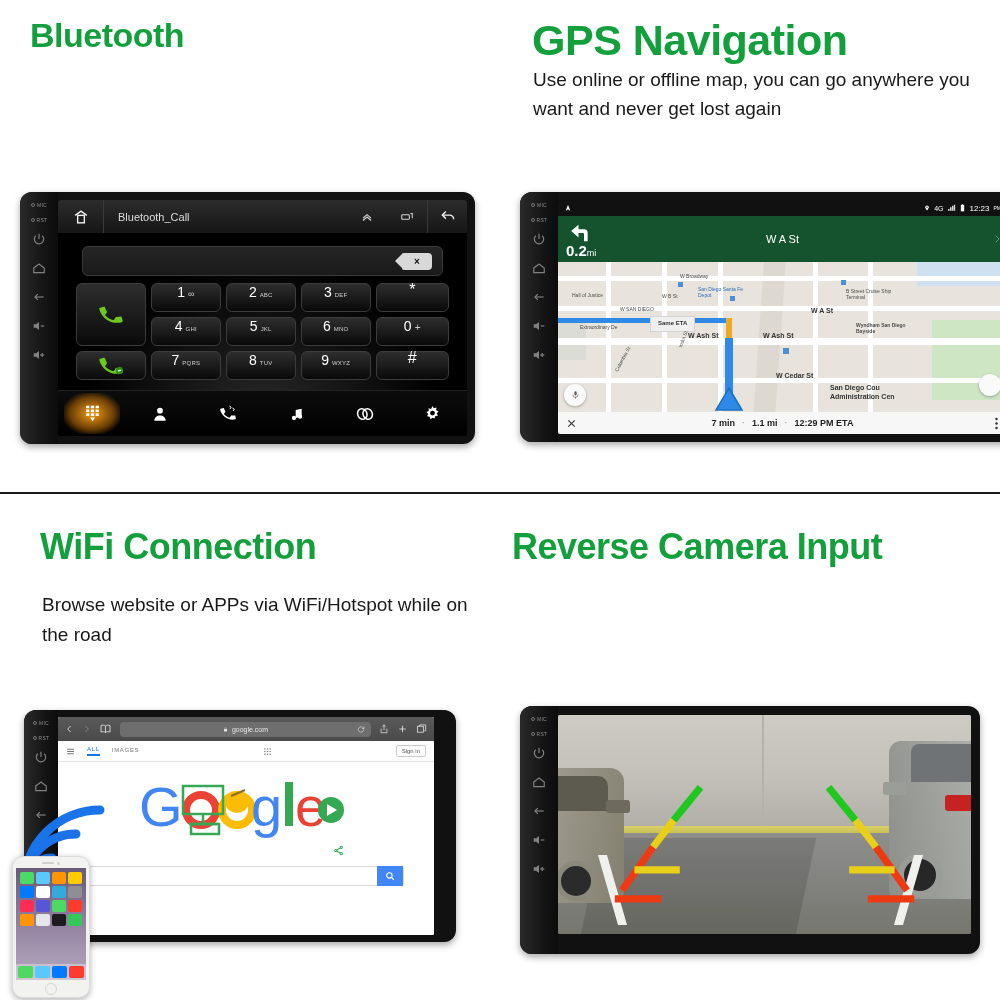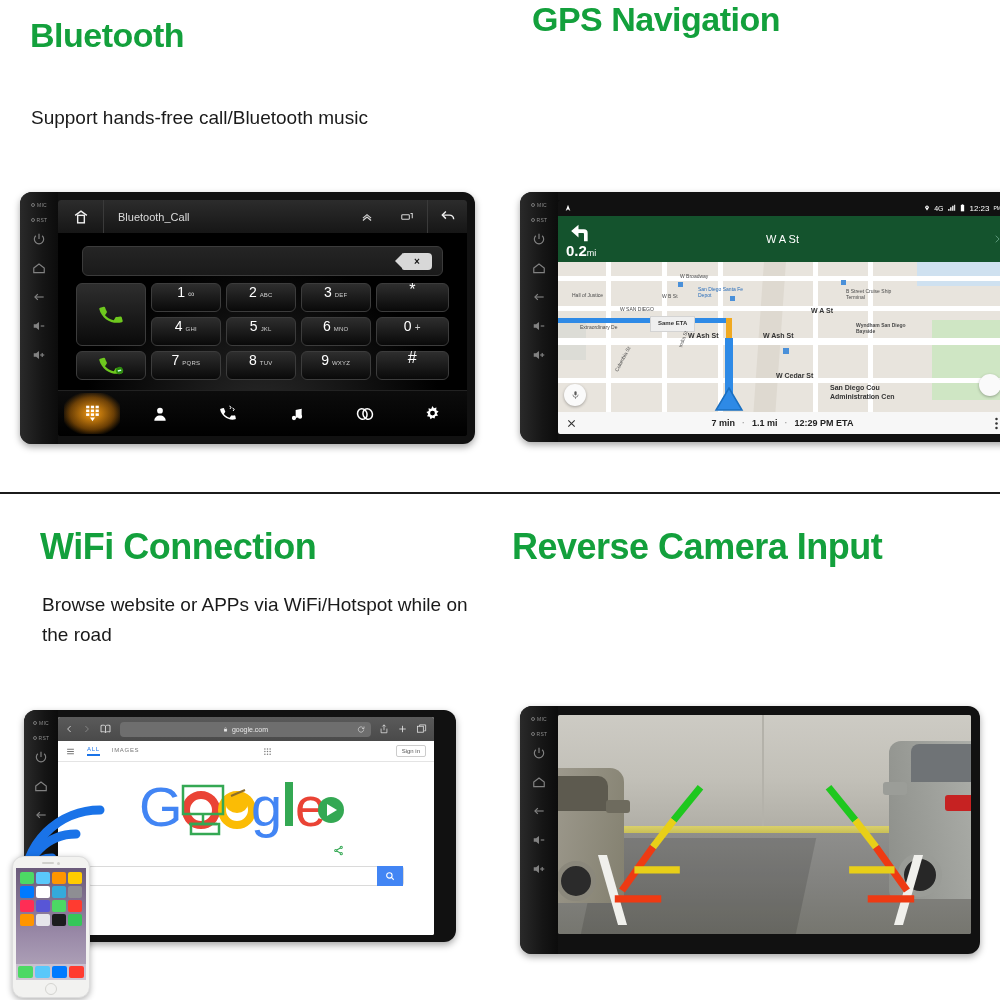--- a/index.html
+++ b/index.html
@@ -120,21 +120,20 @@
   .pstripe { position:absolute; background:#f0f0ec; }
   .carL, .carR { position:absolute; }
 </style>
 </head>
 <body>
 
 <div class="grid">
 
   <div class="panel p-tl">
     <div class="head" style="position:absolute;left:30px;top:16px;font-size:34px;">Bluetooth</div>
-    <div class="sub" style="position:absolute;left:31px;top:104px;width:450px;font-size:19px;line-height:1.45;">Support hands-free call/Bluetooth music</div>
 
     <div class="unit" style="left:20px;top:192px;width:455px;height:252px;">
       <div class="bezelL">
         <div class="bz-lab">
           <span class="bz-dot"></span>
             <span>MIC</span>
           </div>
         <div class="bz-lab">
           <span class="bz-dot"></span>
             <span>RST</span>
@@ -305,21 +304,22 @@
               <path d="M12 1.5l2 3.2 3.6-1 -.4 3.7 3.4 1.6-2.6 2.7 1.7 3.3-3.7.5-1.2 3.5L12 18l-2.8 2 -1.2-3.5-3.7-.5 1.7-3.3L3.4 10l3.4-1.6-.4-3.7 3.6 1z"></path>
               <circle cx="12" cy="11.4" r="3.4" fill="#000"></circle>
               </svg>
             </div>
         </div>
       </div>
     </div>
   </div>
 
   <div class="panel p-tr">
-    <div class="head" style="position:absolute;left:32px;top:0;font-size:34px;">GPS Navigation</div>
+    <div class="head" style="position:absolute;left:32px;top:16px;font-size:43px;">GPS Navigation</div>
+    <div class="sub" style="position:absolute;left:33px;top:66px;width:455px;font-size:19px;line-height:1.5;">Use online or offline map, you can go anywhere you want and never get lost again</div>
 
     <div class="unit" style="left:20px;top:192px;width:527px;height:250px;">
       <div class="bezelL">
         <div class="bz-lab">
           <span class="bz-dot"></span>
             <span>MIC</span>
           </div>
         <div class="bz-lab">
           <span class="bz-dot"></span>
             <span>RST</span>

